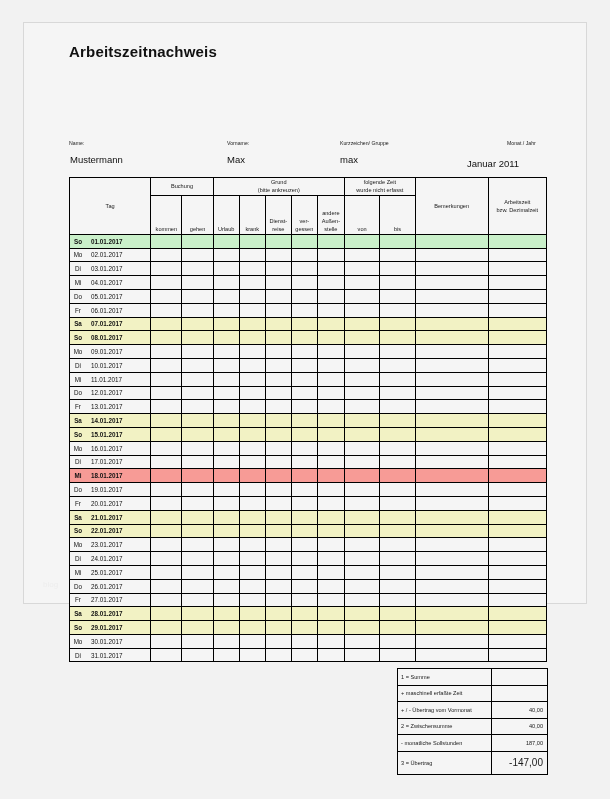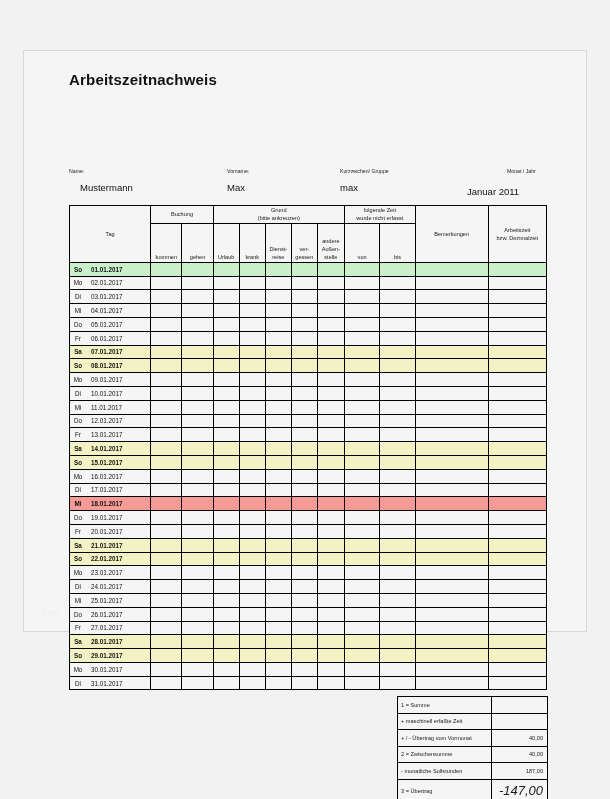--- a/index.html
+++ b/index.html
@@ -16,21 +16,20 @@
   }
   #page {
     position: absolute;
     left: 23px;
     top: 22px;
     width: 564px;
     height: 582px;
     background: #f5f5f5;
     border: 1px solid #d8d8d8;
     box-sizing: border-box;
-    margin-top: 28px;
   }
   #title {
     position: absolute;
     left: 45px;
     top: 20px;
     font-size: 15px;
     font-weight: bold;
     color: #111;
     letter-spacing: 0.2px;
   }
@@ -114,41 +113,40 @@
     height: 13.5px;
     font-size: 5.6px;
     color: #1a1a1a;
     background: #f5f5f5;
   }
   td.sum-label { padding-left: 3px; white-space: nowrap; }
   td.sum-value { text-align: right; padding-right: 4px; font-size: 9px; }
   tr.last-sum td { height: 20px; }
   tr.last-sum td.sum-value {
     border: 1.8px solid #000;
-    font-size: 13px;
-    font-style: italic;
+    font-size: 10px;
   }
   tr.last-sum td.sum-label { border-left: 1.6px solid #000; }
   #watermark {
     position: absolute;
     left: 19px;
     bottom: 14px;
     font-size: 8px;
     color: #ededed;
   }
 </style>
 </head>
 <body>
 
 <div id="page">
 
   <div id="title">Arbeitszeitnachweis</div>
 
   <div class="hdr-label" style="left:45px; top:117px;">Name:</div>
-  <div class="hdr-value" style="left:56px; top:131px;">Mustermann</div>
+  <div class="hdr-value" style="left:46px; top:131px;">Mustermann</div>
 
   <div class="hdr-label" style="left:203px; top:117px;">Vorname:</div>
   <div class="hdr-value" style="left:203px; top:131px;">Max</div>
 
   <div class="hdr-label" style="left:316px; top:117px;">Kurzzeichen/ Gruppe</div>
   <div class="hdr-value" style="left:316px; top:131px;">max</div>
 
   <div class="hdr-label" style="left:483px; top:117px;">Monat / Jahr</div>
   <div class="hdr-value" style="left:443px; top:135px;">Januar 2011</div>
 

